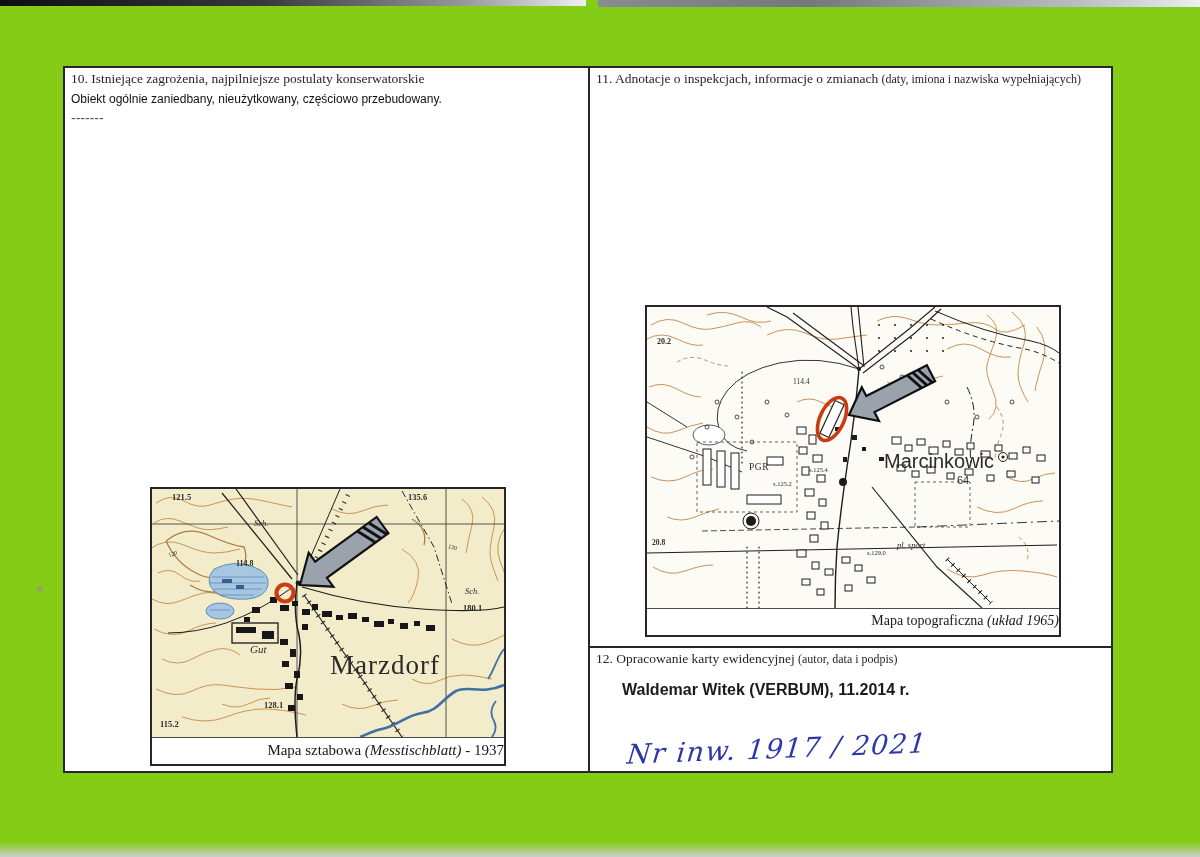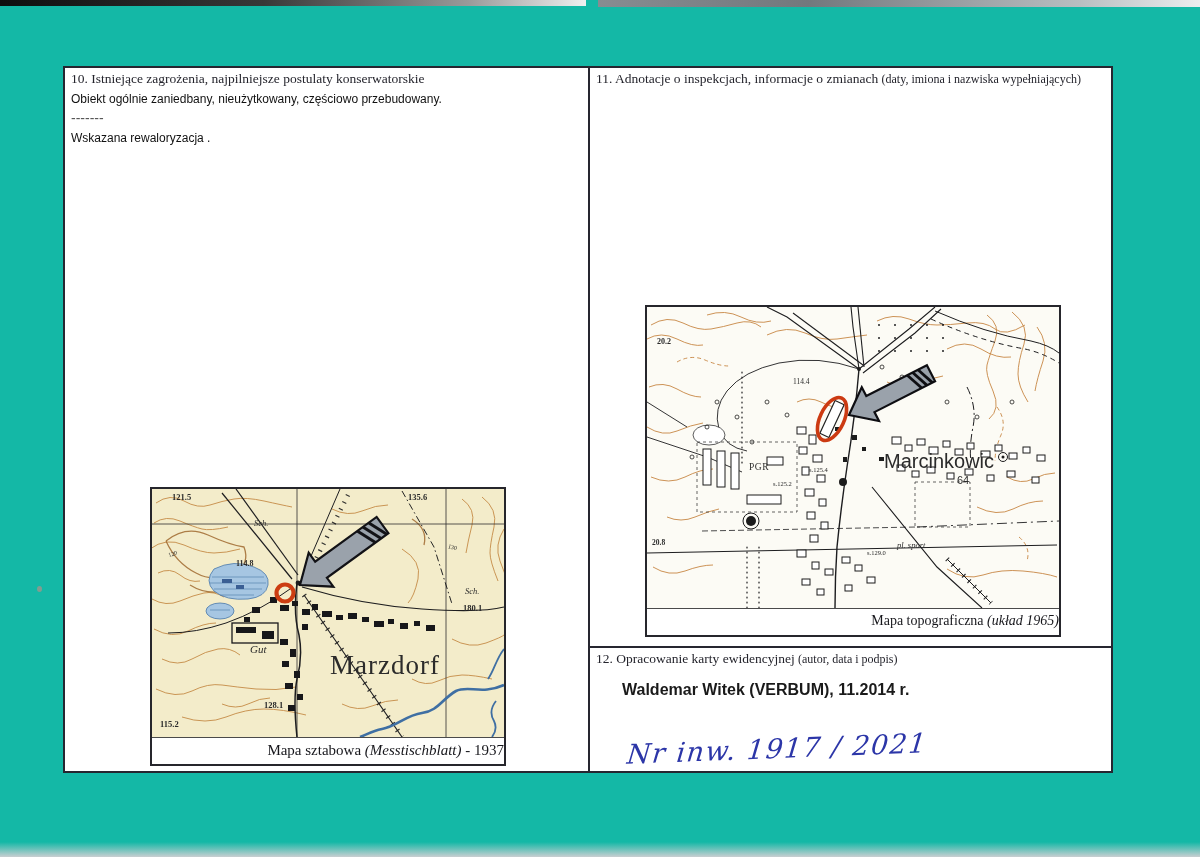--- a/index.html
+++ b/index.html
@@ -1,16 +1,16 @@
 <!DOCTYPE html>
 <html><head>
 <meta charset="utf-8">
 <style>
   html,body{margin:0;padding:0;background:#ffffff;}
-  .page{position:relative;width:1200px;height:857px;background:#14b8a6;overflow:hidden;
+  .page{position:relative;width:1200px;height:857px;background:#84cc16;overflow:hidden;
         font-family:"Liberation Sans",sans-serif;color:#1a1a1a;}
   .serif{font-family:"Liberation Serif",serif;}
 
   
   .scan-top-left{position:absolute;left:0;top:0;width:586px;height:6px;
      background:linear-gradient(90deg,#0e0e0e,#383838 45%,#9a9a9a 80%,#f0f0f0);}
   .scan-top-right{position:absolute;left:598px;top:0;width:602px;height:7px;
      background:linear-gradient(90deg,#878c91,#73787d 35%,#b9bec1 80%,#eceeef);}
   .scan-bottom{position:absolute;left:0;bottom:0;width:100%;height:15px;
      background:linear-gradient(180deg,rgba(203,208,211,0),#c9ced1);}
@@ -65,21 +65,20 @@
   <div class="speck"></div>
 
   <div class="frame">
     <div class="vdivider"></div>
     <div class="hdivider"></div>
 
     <div class="cell cell10">
       <div class="sec-head serif">10. Istniejące zagrożenia, najpilniejsze postulaty konserwatorskie</div>
       <div class="body-line">Obiekt ogólnie zaniedbany, nieużytkowany, częściowo przebudowany.</div>
       <div class="dashline">-------</div>
-      <div class="body-line">Wskazana rewaloryzacja .</div>
     </div>
 
     <div class="cell cell11">
       <div class="sec-head serif">
         <span>11. Adnotacje o inspekcjach, informacje o zmianach</span>
         <span class="hnote">(daty, imiona i nazwiska wypełniających)</span>
       </div>
     </div>
 
     <div class="cell cell12">

